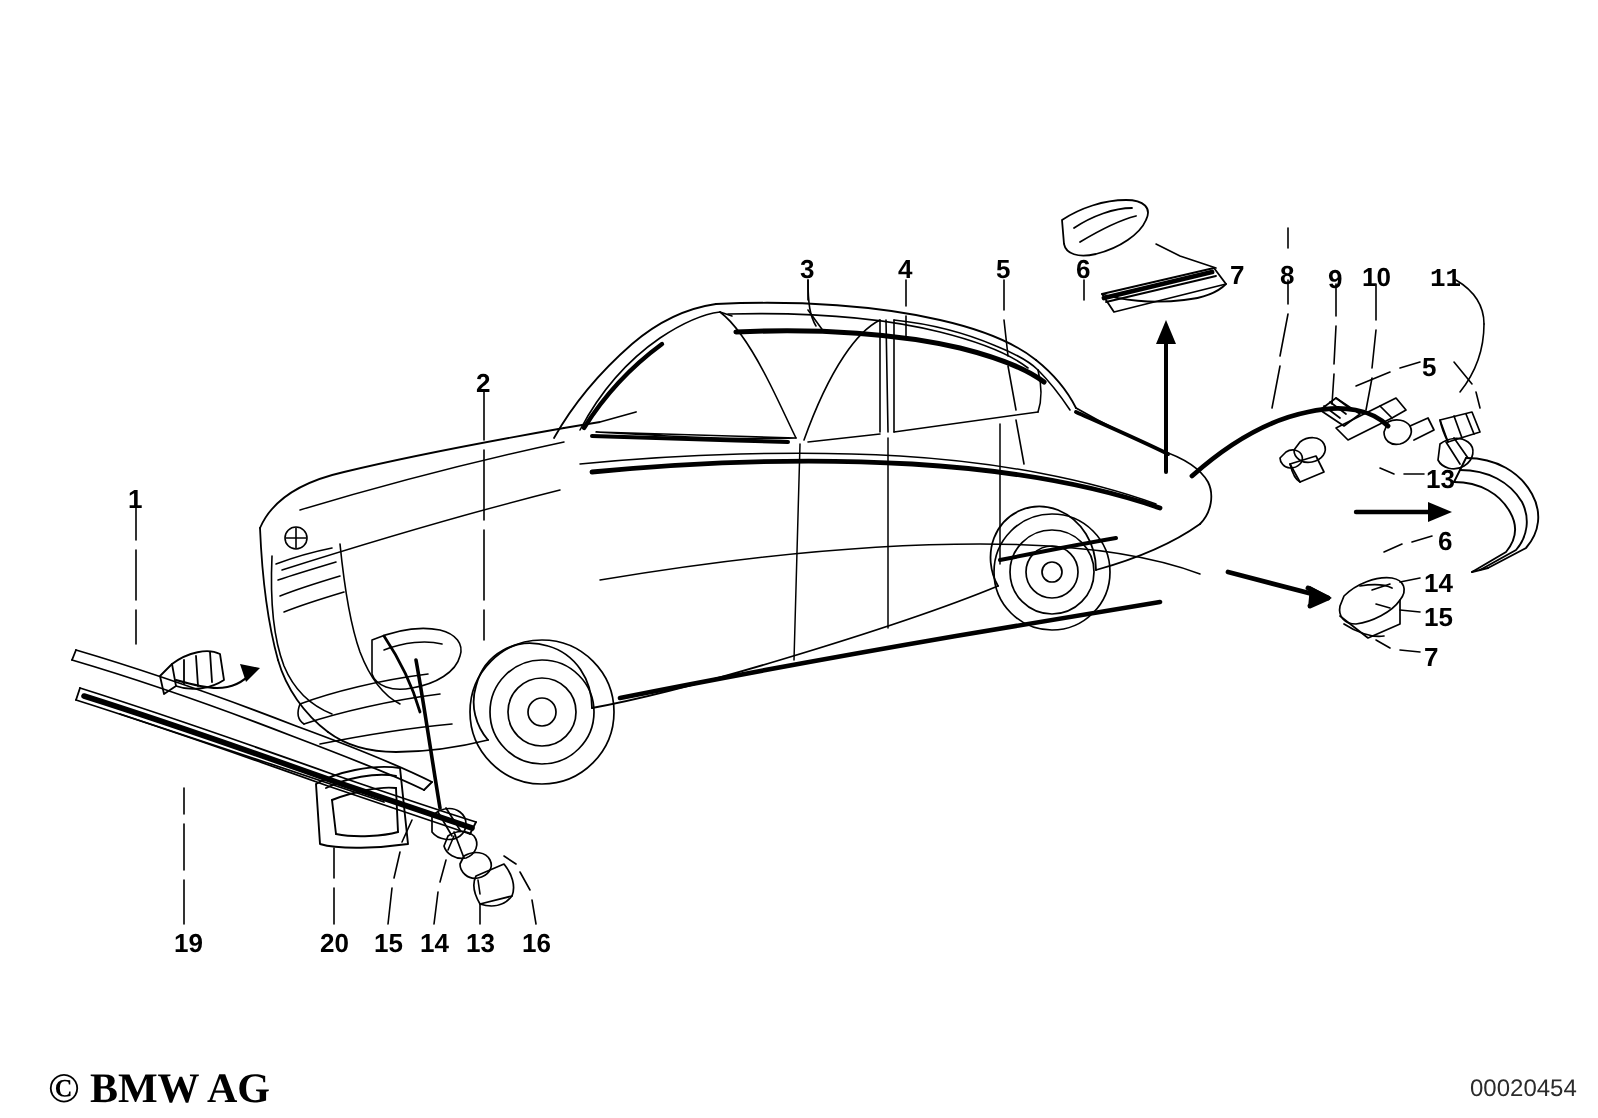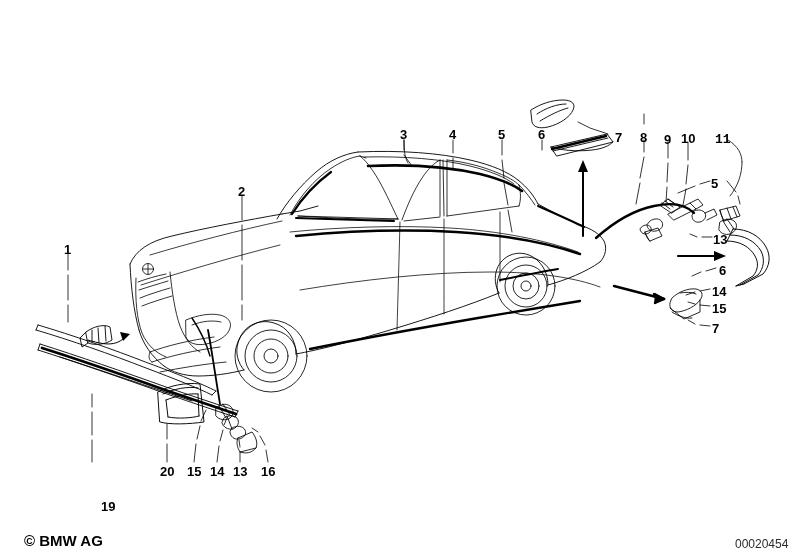--- a/index.html
+++ b/index.html
@@ -31,22 +31,22 @@
     font-weight: bold;
     color: #000000;
     line-height: 13px;
     white-space: nowrap;
     user-select: none;
   }
   #footer-copyright {
     position: absolute;
     left: 24px;
     top: 532px;
-    font-family: Liberation Sans, sans-serif;
-    font-size: 15px;
+    font-family: Liberation Serif, serif;
+    font-size: 21px;
     font-weight: bold;
     color: #000000;
     letter-spacing: 0px;
     white-space: nowrap;
   }
   #footer-partnumber {
     position: absolute;
     left: 735px;
     top: 537px;
     font-family: "Liberation Sans", sans-serif;
@@ -384,21 +384,21 @@
   <div class="callout-label" style="left:640px; top:131px;">8</div>
   <div class="callout-label" style="left:664px; top:133px;">9</div>
   <div class="callout-label" style="left:681px; top:132px;text-align:right;">10</div>
   <div class="callout-label" style="left:715px; top:133px;font-family:Liberation Mono, monospace;">11</div>
   <div class="callout-label" style="left:711px; top:177px;">5</div>
   <div class="callout-label" style="left:713px; top:233px;">13</div>
   <div class="callout-label" style="left:719px; top:264px;">6</div>
   <div class="callout-label" style="left:712px; top:285px;">14</div>
   <div class="callout-label" style="left:712px; top:302px;">15</div>
   <div class="callout-label" style="left:712px; top:322px;">7</div>
-  <div class="callout-label" style="left:101px;  top:465px;margin-top:35px;">19</div>
+  <div class="callout-label" style="left:87px;  top:465px;">19</div>
   <div class="callout-label" style="left:160px; top:465px;">20</div>
   <div class="callout-label" style="left:187px; top:465px;">15</div>
   <div class="callout-label" style="left:210px; top:465px;">14</div>
   <div class="callout-label" style="left:233px; top:465px;">13</div>
   <div class="callout-label" style="left:261px; top:465px;">16</div>
 
   <div id="footer-copyright">© BMW AG</div>
   <div id="footer-partnumber">00020454</div>
 
 </div>

